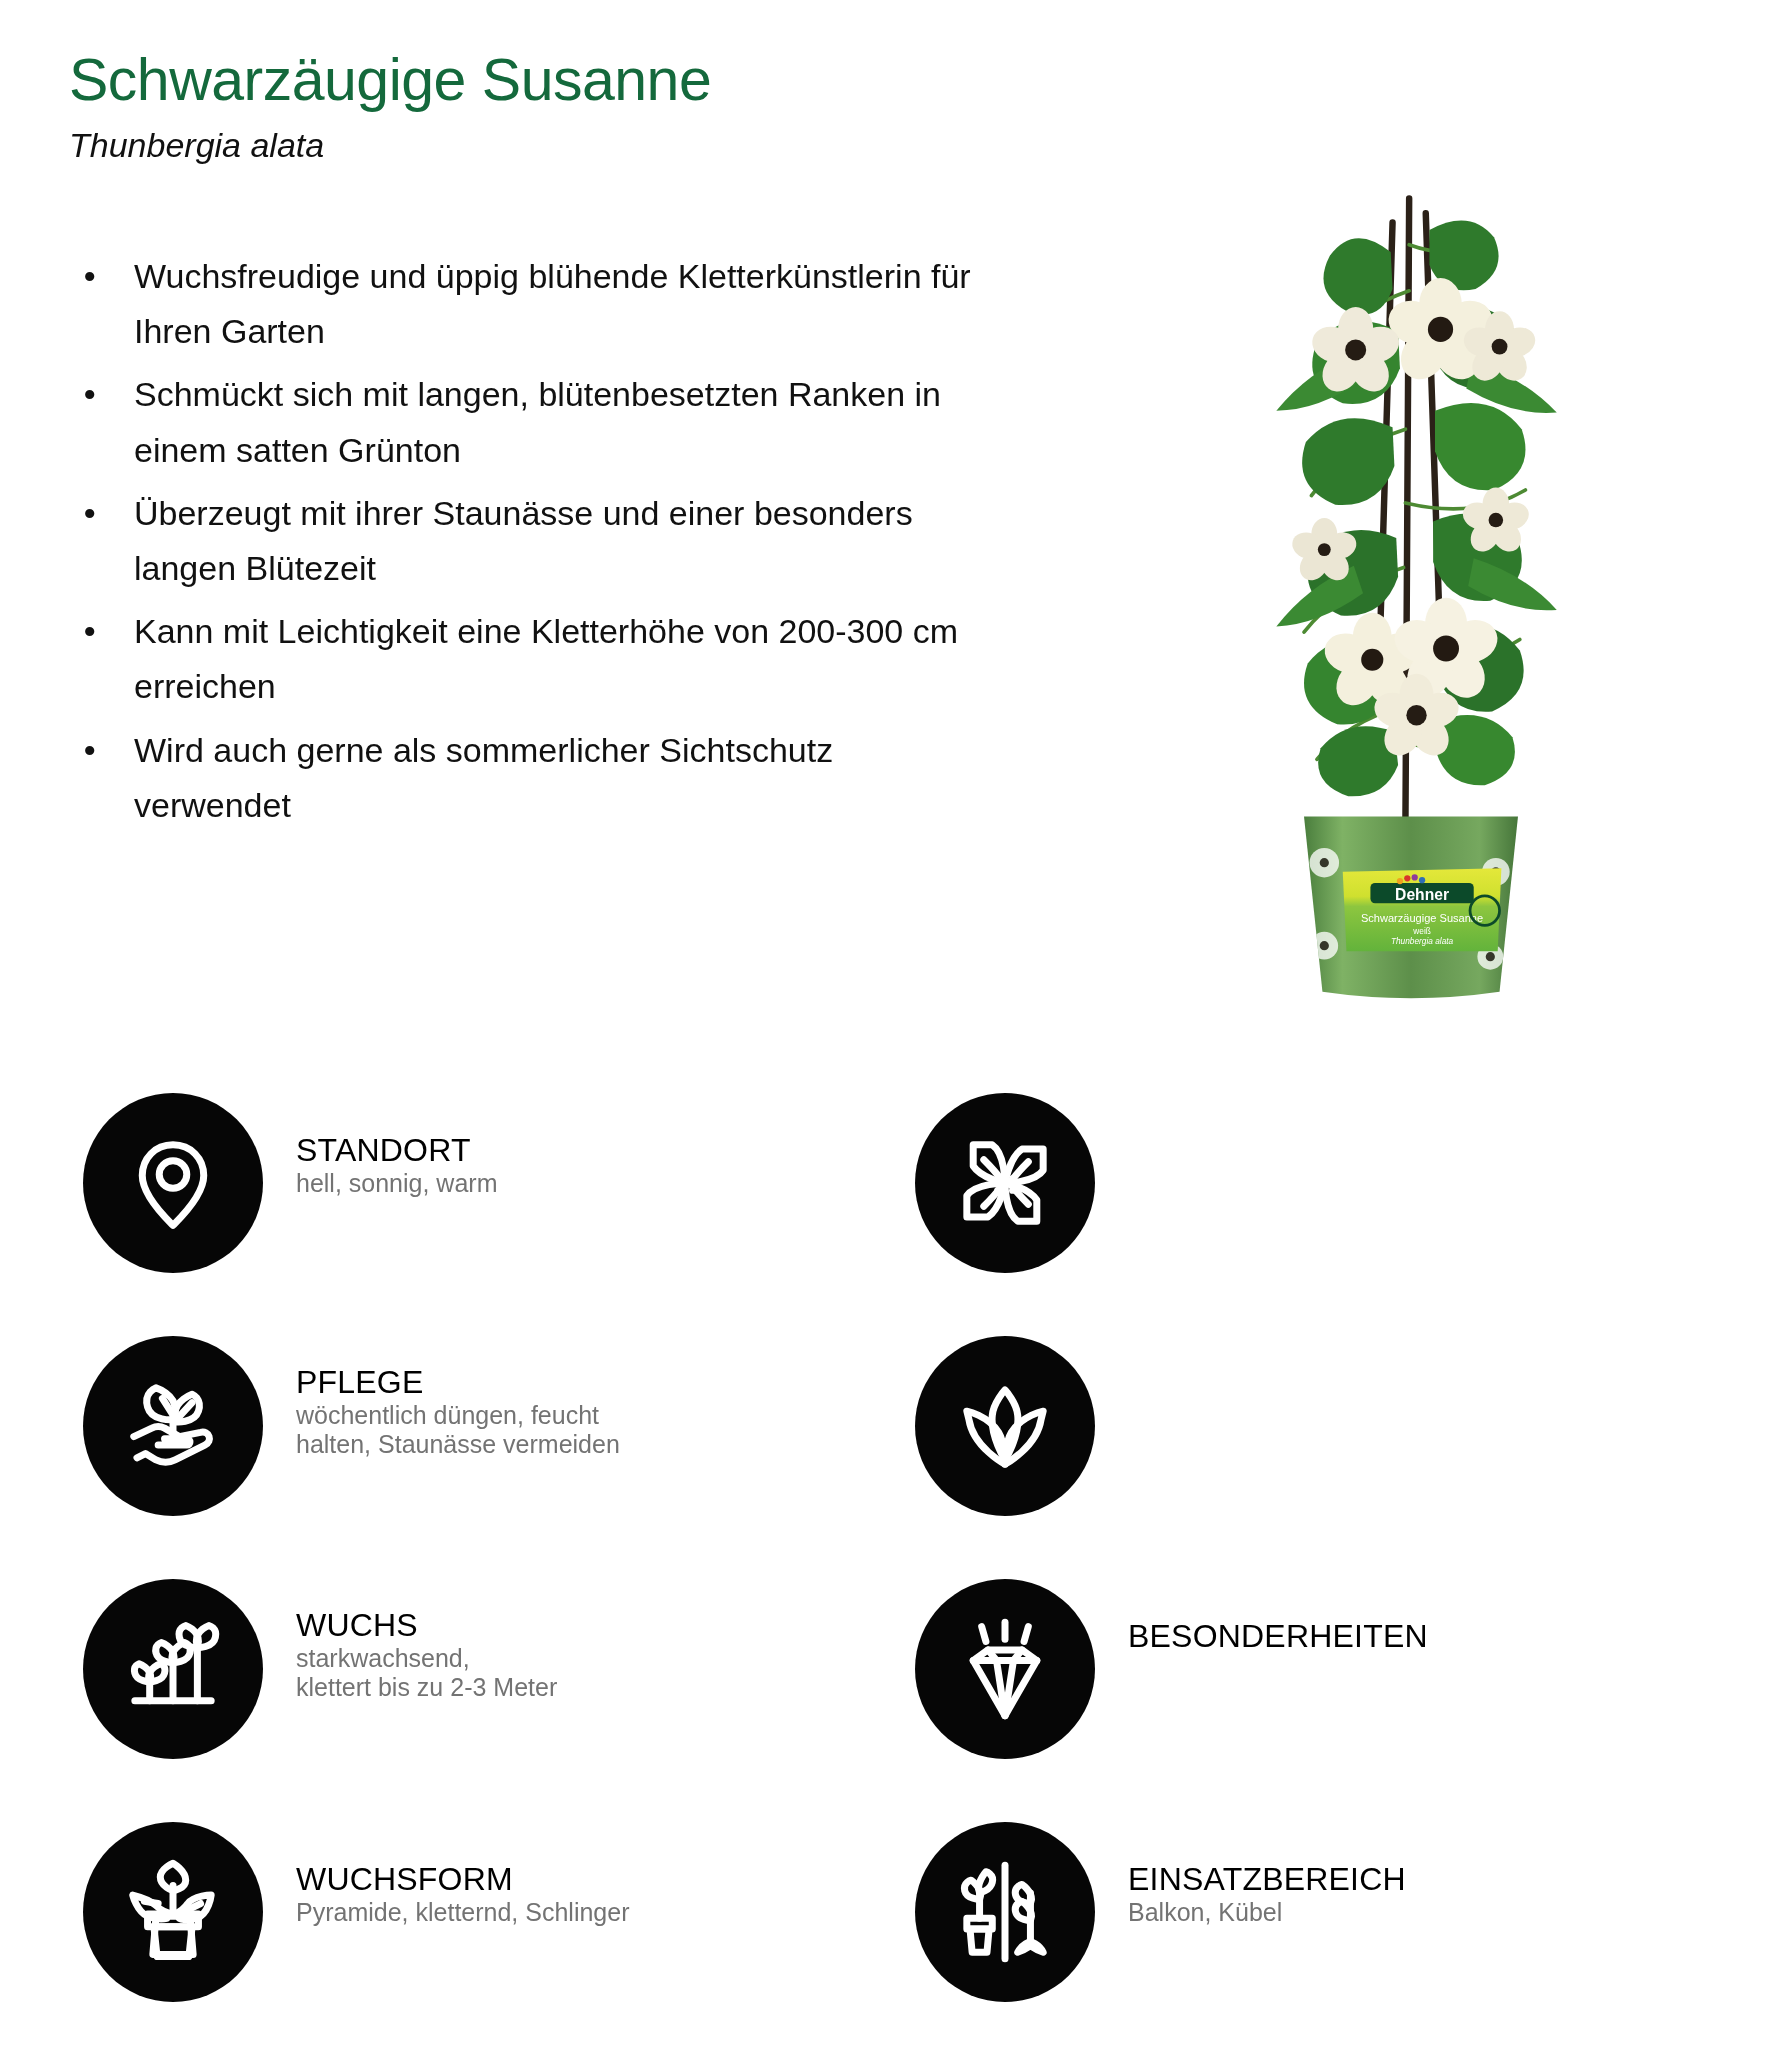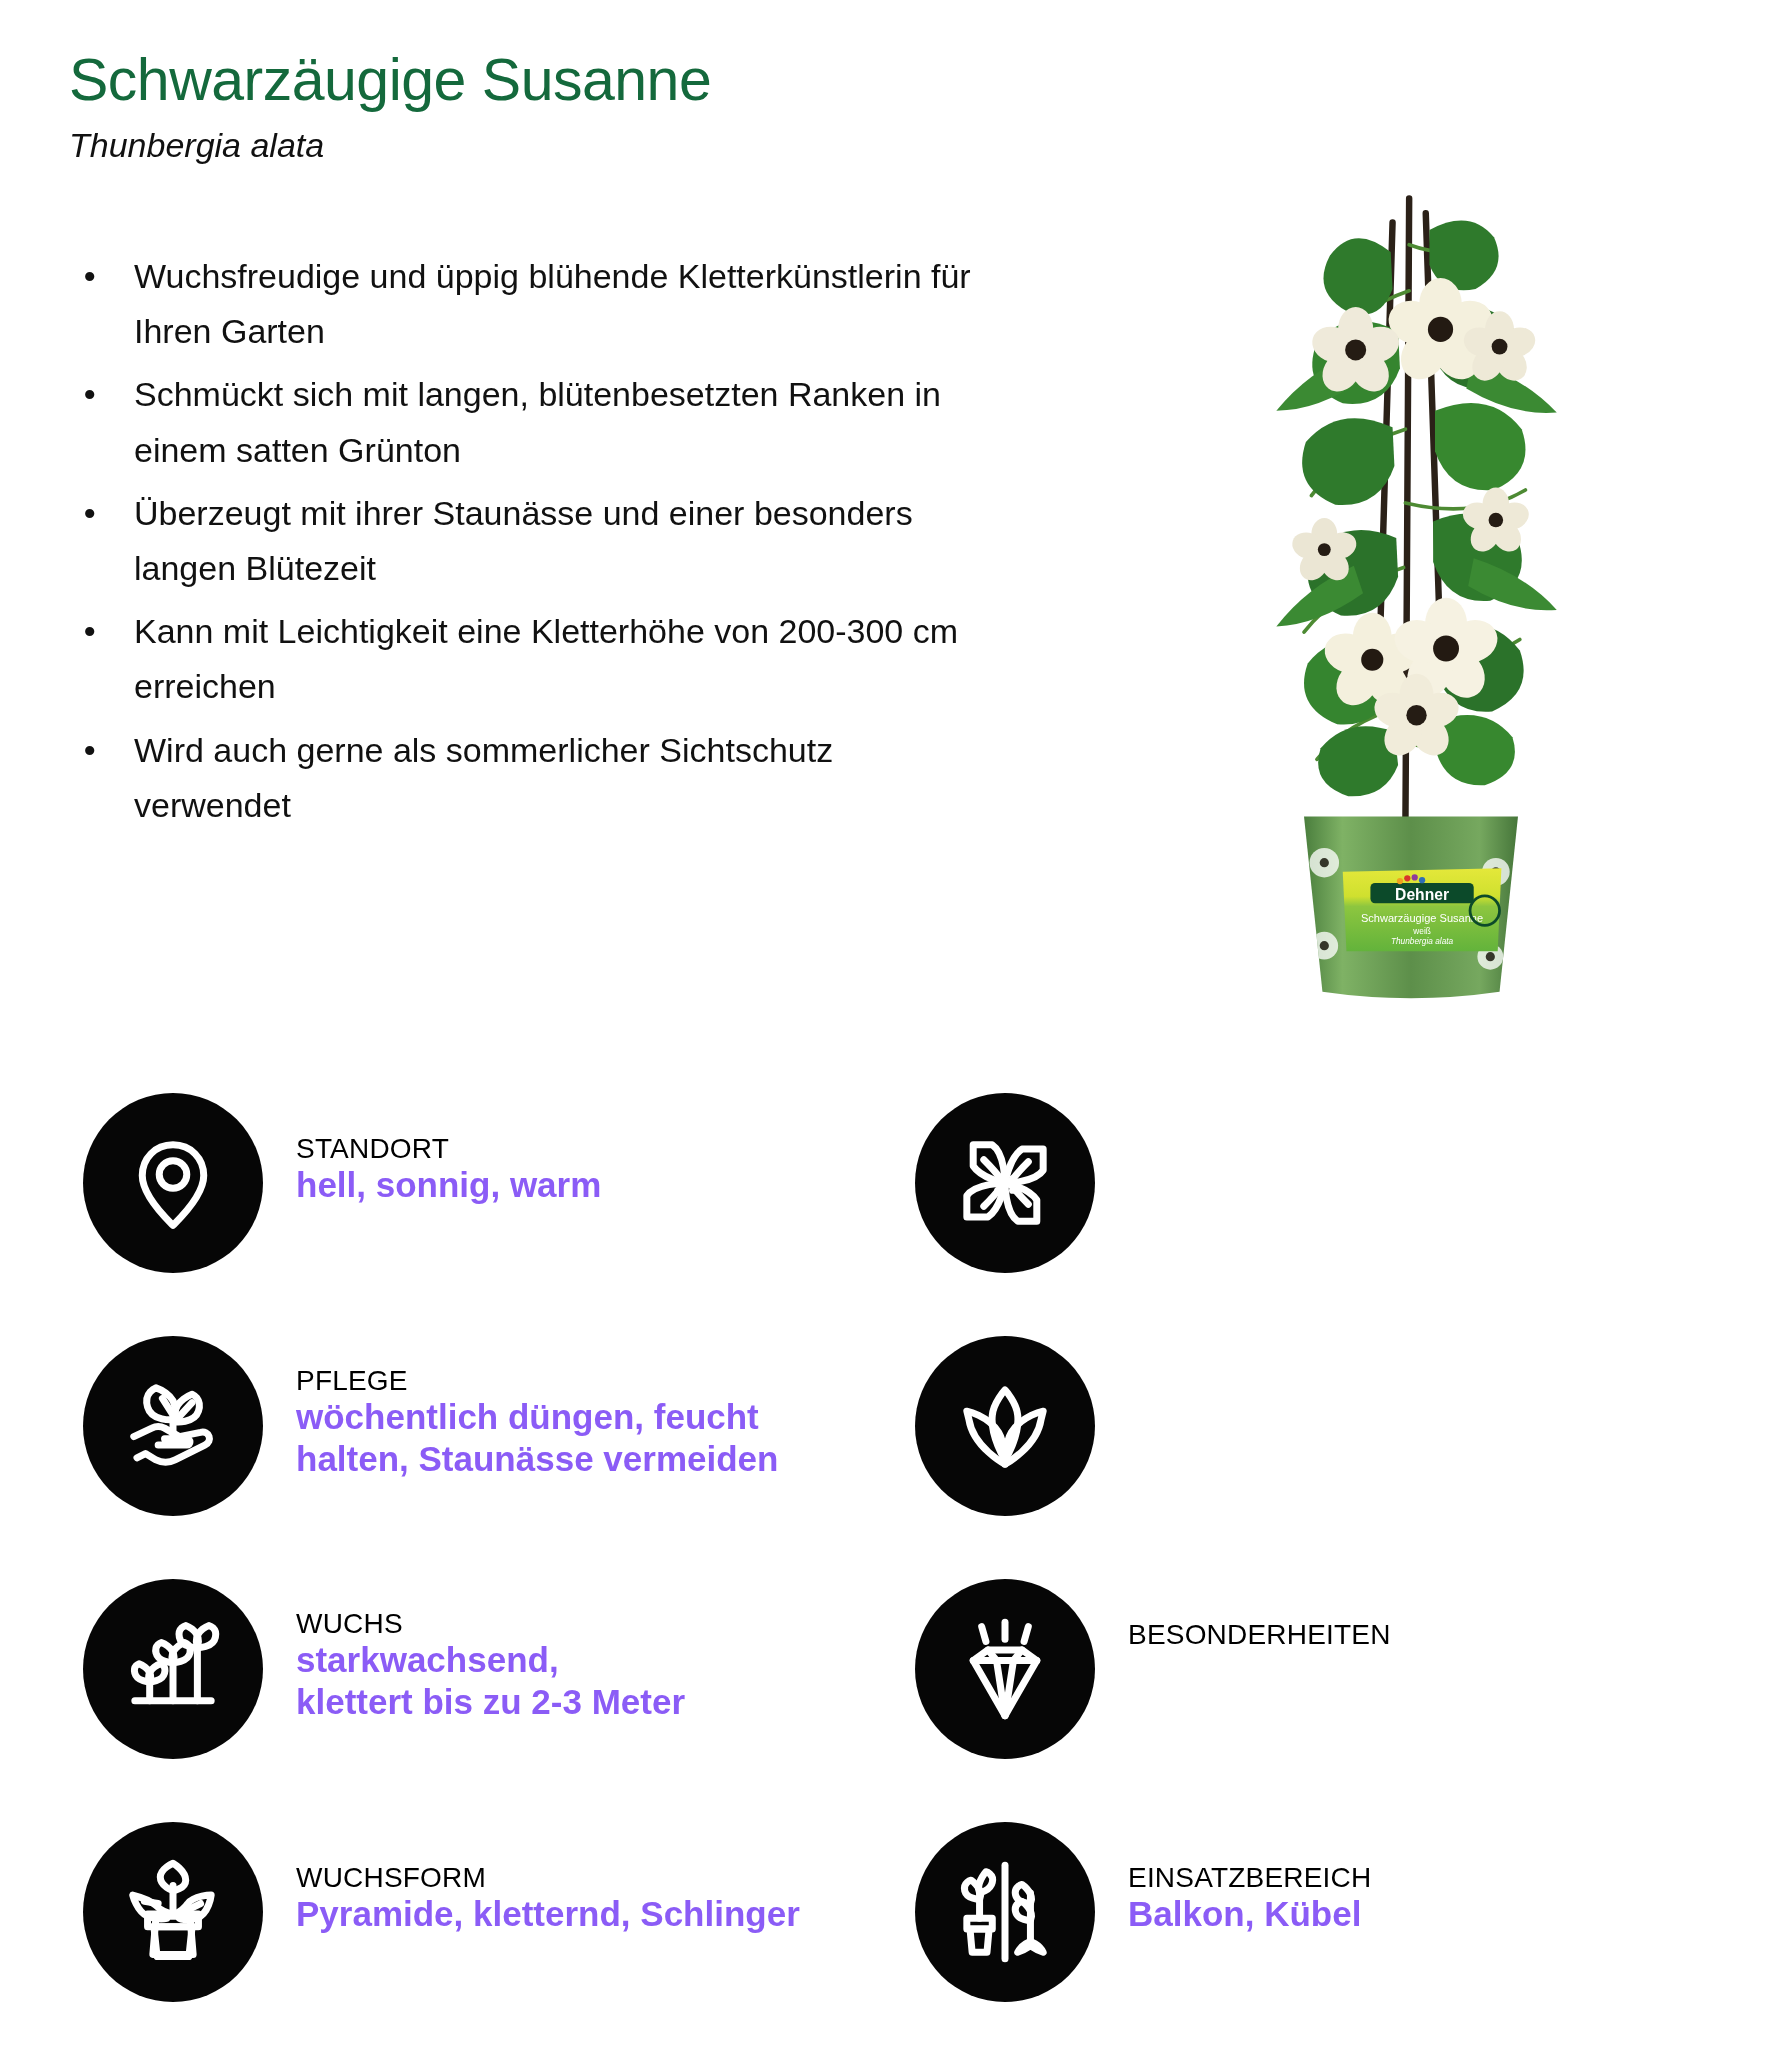--- a/index.html
+++ b/index.html
@@ -127,32 +127,32 @@
   .attr-icon svg .solid {
     fill: #ffffff;
     stroke: none;
   }
 
   .attr-text {
     padding-left: 33px;
     padding-top: 40px;
   }
   .attr-title {
-    font-size: 28px;
+    font-size: 32px;
     line-height: 1.12;
     font-weight: 400;
     letter-spacing: 0.2px;
     color: #000000;
     white-space: nowrap;
   }
   .attr-value {
-    font-size: 35px;
+    font-size: 25px;
     line-height: 1.18;
-    font-weight: 700;
-    color: #8b5cf6;
+    font-weight: 400;
+    color: #737373;
     white-space: pre-line;
   }
 
   
   .attr-row.v-1 .attr-text { padding-top: 40px; }
   .attr-row.v-2 .attr-text { padding-top: 29px; }
 </style>
 </head>
 <body>
 

